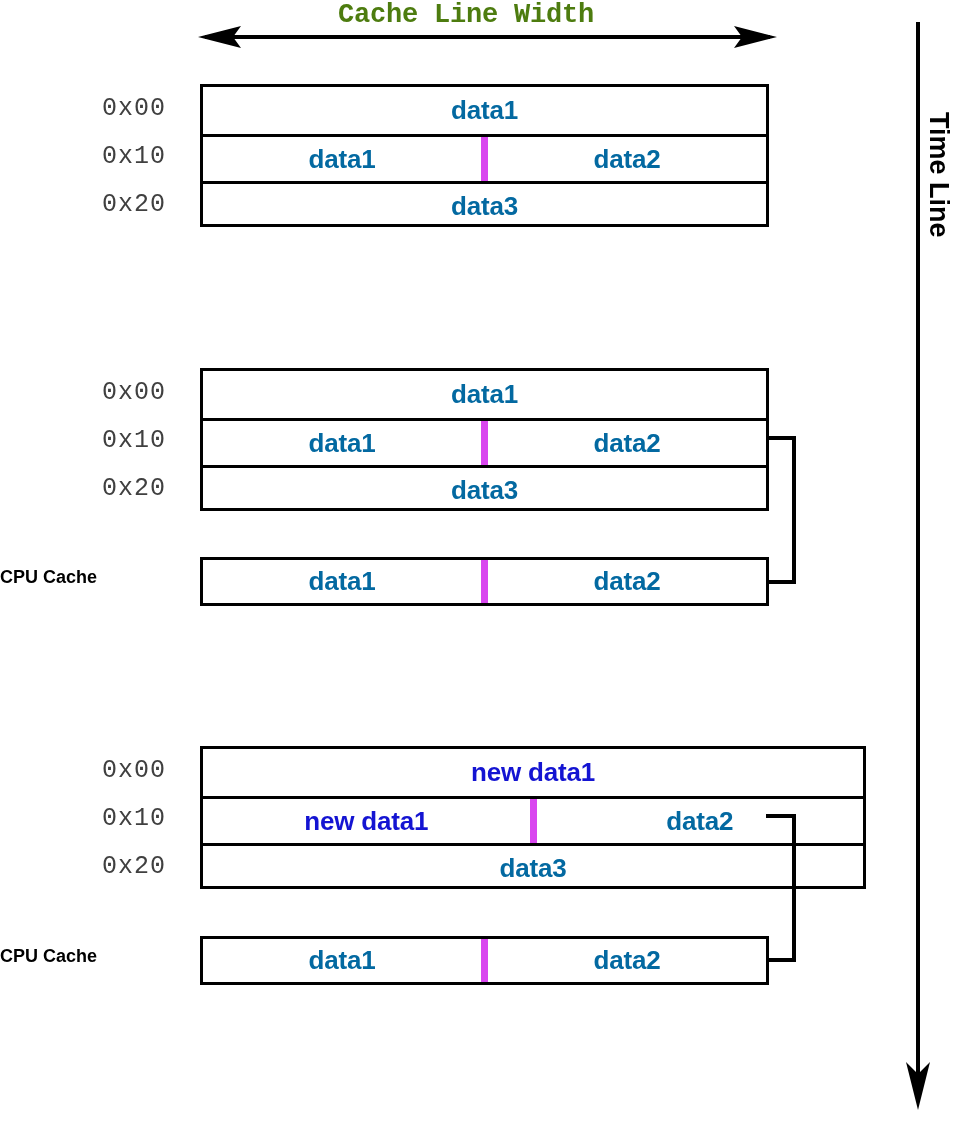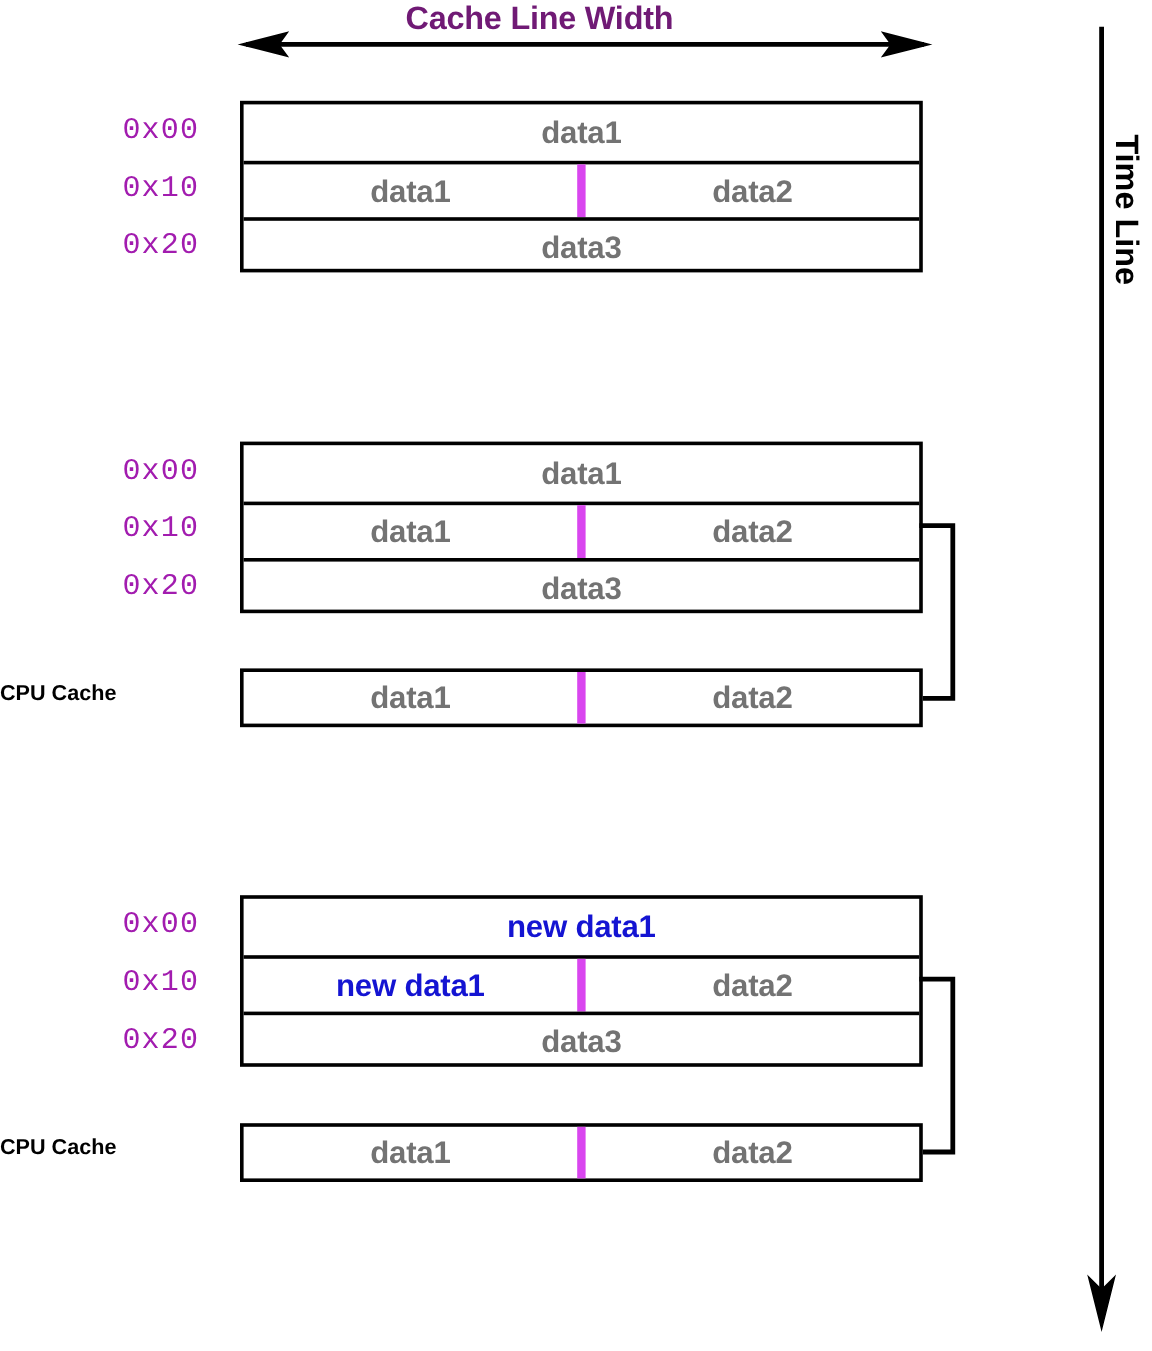--- a/index.html
+++ b/index.html
@@ -17,41 +17,41 @@
   .stage {
     position: absolute;
     left: 0; top: 0;
     width: 960px;
     height: 1126px;
   }
 
   
   .caption {
     position: absolute;
-    font-family: Liberation Sans, sans-serif;
-    font-weight: bold;
-    color: #701a75;
+    font-family: Liberation Mono, monospace;
+    font-weight: bold;
+    color: #4d7c0f;
     white-space: nowrap;
     line-height: 1;
   }
   .title-text {
     font-size: 27px;
     letter-spacing: -0.2px;
   }
   .step-text {
     font-size: 26px;
     letter-spacing: -0.2px;
   }
 
   
   .addr {
     position: absolute;
     font-family: "Liberation Mono", "DejaVu Sans Mono", monospace;
     font-size: 25px;
-    color: #a21caf;
+    color: #404040;
     letter-spacing: 1px;
     white-space: nowrap;
     line-height: 1;
   }
 
   
   .memtable {
     position: absolute;
     border: 3px solid #000000;
     box-sizing: border-box;
@@ -68,21 +68,21 @@
   }
   .cell {
     flex: 1 1 0;
     display: flex;
     align-items: center;
     justify-content: center;
     box-sizing: border-box;
     font-family: "Liberation Sans", sans-serif;
     font-weight: bold;
     font-size: 26px;
-    color: #737373;
+    color: #0369a1;
     letter-spacing: -0.2px;
     white-space: nowrap;
   }
   .cell.split-right {
     border-left: 7px solid #d946ef;
   }
   .cell.blue { color: #1414d2; }
 
   
   .cachebox {
@@ -196,21 +196,21 @@
       <div class="cell split-right">data2</div>
     </div>
   </div>
 
 
   <div>
     <div class="addr" style="left:102px; top:758px;">0x00</div>
     <div class="addr" style="left:102px; top:806px;">0x10</div>
     <div class="addr" style="left:102px; top:854px;">0x20</div>
 
-    <div class="memtable" style="left:200px; top:746px; width:569px; height:143px;">
+    <div class="memtable" style="left:200px; top:746px; width:666px; height:143px;">
       <div class="memrow">
         <div class="cell blue">new data1</div>
       </div>
       <div class="memrow">
         <div class="cell blue">new data1</div>
         <div class="cell split-right">data2</div>
       </div>
       <div class="memrow">
         <div class="cell">data3</div>
       </div>

